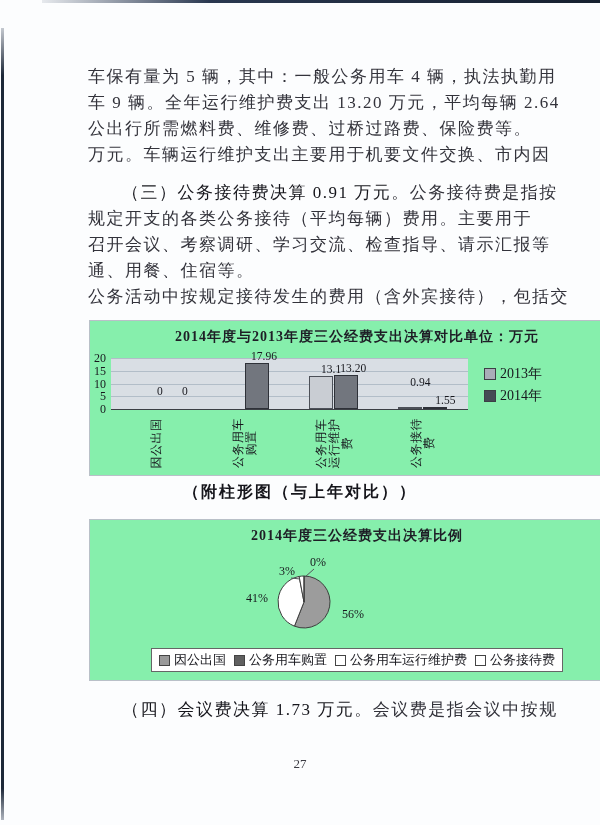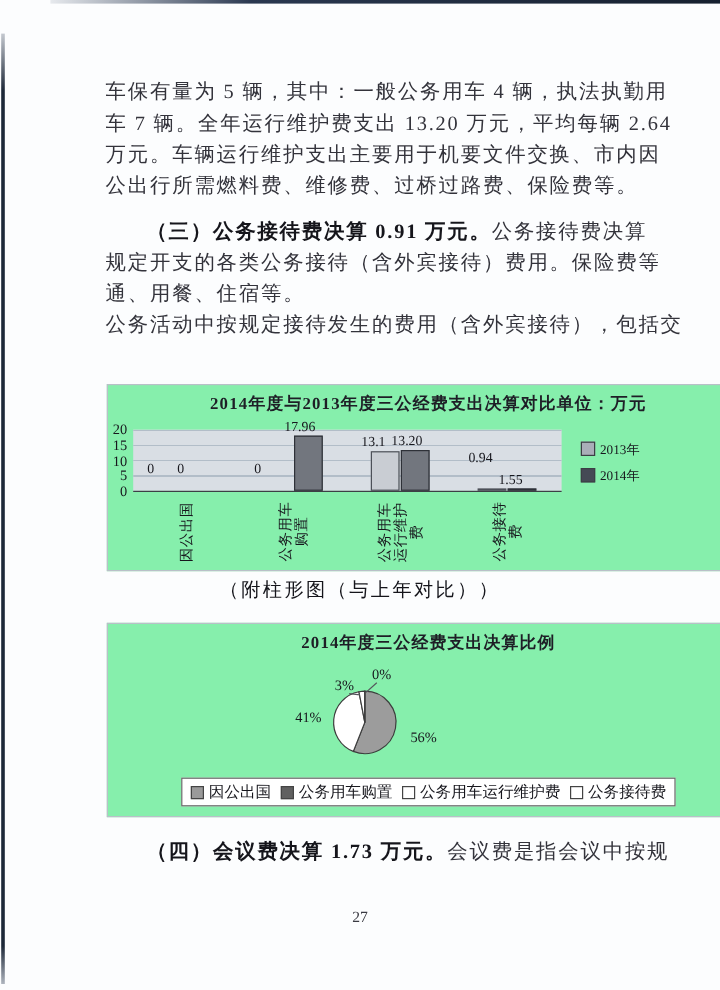--- a/index.html
+++ b/index.html
@@ -5,69 +5,70 @@
   html,body{margin:0;padding:0;background:#fff;}
   .page{position:relative;width:600px;height:825px;background:#fcfdfe;overflow:hidden;
         font-family:"Liberation Serif","DejaVu Serif",serif;color:#2c2c34;}
   .scan-top{position:absolute;top:0;left:42px;right:0;height:3px;
         background:linear-gradient(to right, rgba(40,60,90,0.10), #2a3850 30%, #16202f);}
   .scan-left{position:absolute;top:28px;left:1px;width:3px;height:792px;
         background:linear-gradient(to bottom, rgba(30,45,70,0.25), #1d2838 6%, #1d2838 96%, rgba(30,45,70,0.35));}
   .textblock{position:absolute;left:88px;width:430px;}
   .tline{height:26px;line-height:26px;font-size:17px;letter-spacing:1.5px;white-space:nowrap;color:#33333b;}
   .indent{padding-left:34px;}
-  .bold-lead{font-weight:bold;color:#15151b;}
+  .bold-lead{font-weight:normal;color:#15151b;}
   .fig-caption{position:absolute;top:482px;left:0;width:100%;text-align:center;
-        font-size:16px;font-weight:normal;letter-spacing:2px;color:#15151b;}
+        font-size:16px;font-weight:bold;letter-spacing:2px;color:#15151b;}
   .page-num{position:absolute;top:756px;left:0;width:100%;text-align:center;font-size:13px;color:#3a3a42;}
 
   .chart-box{position:absolute;left:89px;width:536px;background:#86efac;border:1px solid #b9c0c8;box-sizing:border-box;}
   #bar-chart-box{top:320px;height:156px;}
   #pie-chart-box{top:519px;height:162px;}
   .chart-title{position:absolute;top:7px;left:0;right:0;text-align:center;font-size:14px;
         font-weight:bold;letter-spacing:1px;color:#1e1e26;}
 
   #bar-yaxis{position:absolute;left:0;top:0;width:18px;height:100%;}
   .ytick{position:absolute;right:2px;width:16px;text-align:right;font-size:12px;height:12px;line-height:12px;color:#17171d;}
   .bar-plot{position:absolute;left:21px;top:37px;width:357px;height:51px;background:#d9dee4;
         background-image:repeating-linear-gradient(to bottom,#b2bdc8 0px,#b2bdc8 1px,transparent 1px,transparent 12.75px);}
   .bar-axis{position:absolute;left:21px;top:88px;width:357px;height:1px;background:#3c3f45;}
   .bar{position:absolute;bottom:0;width:24px;border:1px solid;box-sizing:border-box;}
-  .bar-val{position:absolute;width:40px;text-align:left;font-size:11.5px;line-height:12px;color:#17171d;}
+  .bar-val{position:absolute;width:40px;text-align:right;font-size:11.5px;line-height:12px;color:#17171d;}
   #bar-xlabels{position:absolute;left:0;top:92px;width:100%;height:62px;}
   .xlab{position:absolute;top:0;width:60px;height:60px;margin-left:-30px;display:flex;align-items:center;justify-content:center;}
   .xlab-inner{transform:rotate(-90deg);white-space:pre-line;font-size:12px;line-height:13px;
         text-align:center;letter-spacing:0.5px;color:#17171d;}
   #bar-legend{position:absolute;left:394px;top:42px;}
-  .lrow{display:flex;align-items:center;height:22px;gap:4px;font-size:11px;color:#17171d;}
+  .lrow{display:flex;align-items:center;height:22px;gap:4px;font-size:14px;color:#17171d;}
   .lsq{width:12px;height:12px;border:1px solid #3c3f45;box-sizing:border-box;}
 
   #pie-svg{position:absolute;left:0;top:0;}
   .pie-legend{position:absolute;top:128px;left:50%;transform:translateX(-50%);display:flex;align-items:center;
         gap:8px;border:1px solid #666;background:#fff;padding:2px 7px;font-size:13px;white-space:nowrap;color:#17171d;}
   .pitem{display:flex;align-items:center;}
   .psq{width:11px;height:11px;border:1px solid #444;display:inline-block;margin-right:4px;box-sizing:border-box;}
 </style>
 </head>
 <body>
 
 <div class="page">
   <div class="scan-top"></div>
   <div class="scan-left"></div>
 
   <div class="textblock" style="top:64px;text-align:right;">
     <div class="tline">车保有量为 5 辆，其中：一般公务用车 4 辆，执法执勤用</div>
-    <div class="tline">车 7 辆。全年运行维护费支出 13.20 万元，平均每辆 2.64</div>
+    <div class="tline">车 9 辆。全年运行维护费支出 13.20 万元，平均每辆 2.64</div>
+    <div class="tline">公出行所需燃料费、维修费、过桥过路费、保险费等。</div>
     <div class="tline">万元。车辆运行维护支出主要用于机要文件交换、市内因</div>
-    <div class="tline">公出行所需燃料费、维修费、过桥过路费、保险费等。</div>
   </div>
 
   <div class="textblock" style="top:180px;">
-    <div class="tline indent"><span class="bold-lead">（三）公务接待费决算 0.91 万元。</span><span>公务接待费决算</span></div>
-    <div class="tline">规定开支的各类公务接待（含外宾接待）费用。保险费等</div>
+    <div class="tline indent"><span class="bold-lead">（三）公务接待费决算 0.91 万元。</span><span>公务接待费是指按</span></div>
+    <div class="tline">规定开支的各类公务接待（平均每辆）费用。主要用于</div>
+    <div class="tline">召开会议、考察调研、学习交流、检查指导、请示汇报等</div>
     <div class="tline">通、用餐、住宿等。</div>
     <div class="tline">公务活动中按规定接待发生的费用（含外宾接待），包括交</div>
   </div>
 
   <div class="chart-box" id="bar-chart-box">
     <div class="chart-title">2014年度与2013年度三公经费支出决算对比单位：万元</div>
     <div id="bar-yaxis">
         <div class="ytick" style="top: 82px;">0</div>
         <div class="ytick" style="top: 69.25px;">5</div>
         <div class="ytick" style="top: 56.5px;">10</div>

